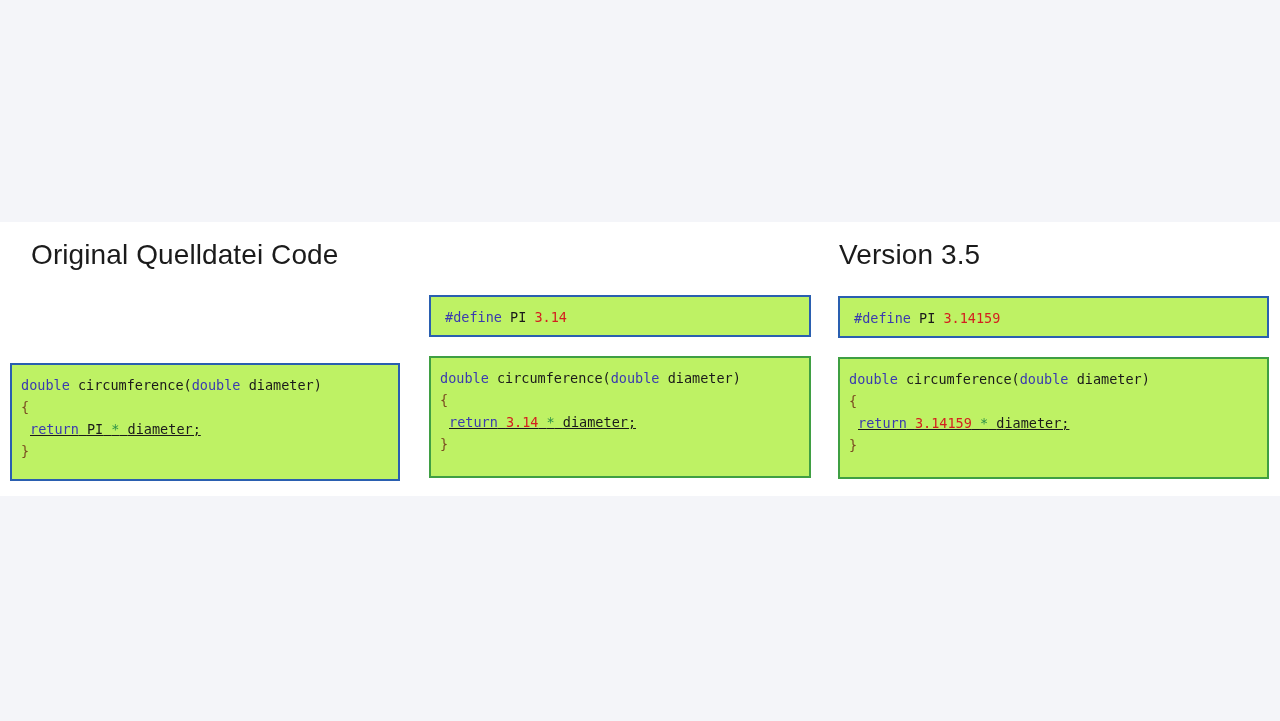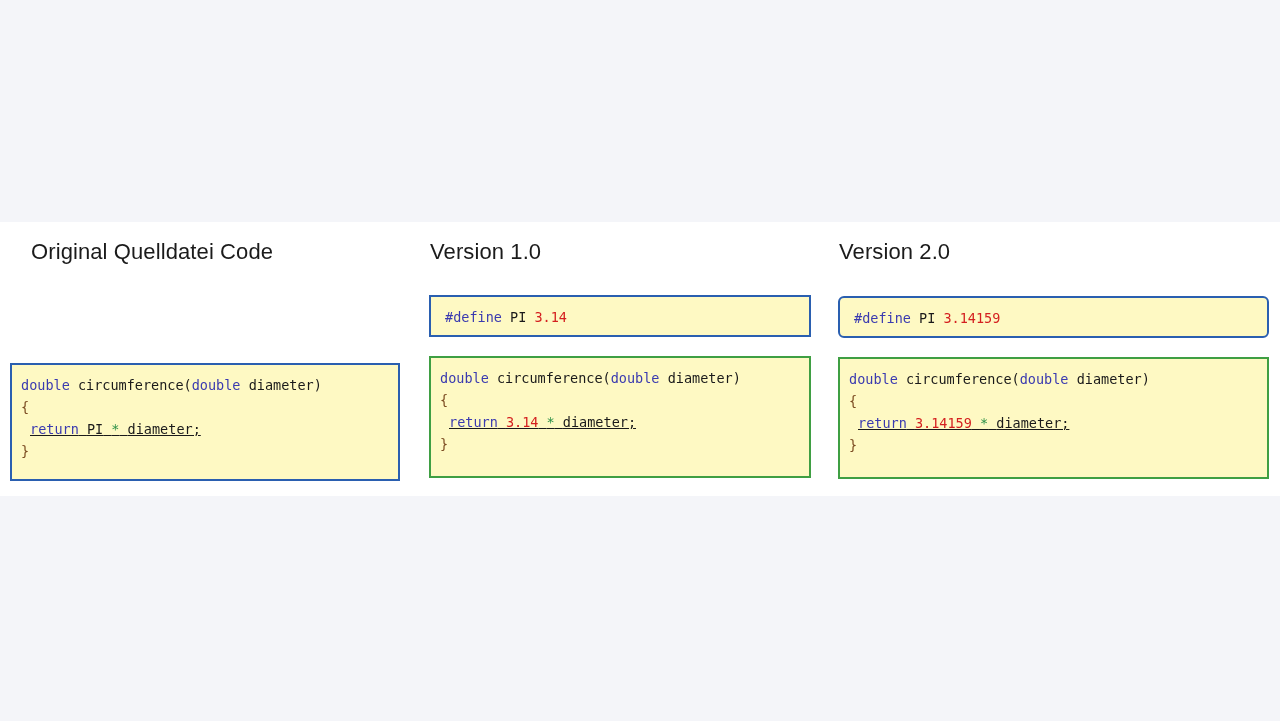--- a/index.html
+++ b/index.html
@@ -42,34 +42,34 @@
   }
 
   .panel-0 { left: 10px;  width: 390px; }
   .panel-1 { left: 429px; width: 382px; }
   .panel-2 { left: 838px; width: 431px; }
 
   .panel-heading {
     position: absolute;
     top: 17px;
     left: 0;
-    font-size: 22px;
+    font-size: 28px;
     font-weight: 400;
     color: #1b1b1b;
     letter-spacing: 0.1px;
     white-space: nowrap;
   }
   .panel-0 .panel-heading { left: 21px; }
   .panel-1 .panel-heading { left: 1px; }
   .panel-2 .panel-heading { left: 1px; }
 
   
   .code-box {
     position: absolute;
-    background: #fef9c3;
+    background: #bef264;
     border: 2px solid #2a5fb0;
     font-family: "DejaVu Sans Mono", "Liberation Mono", monospace;
     font-size: 13.5px;
     line-height: 22px;
     color: #1a1a1a;
     white-space: pre;
     overflow: hidden;
   }
 
   .code-box.blue  { border-color: #2a5fb0; }
@@ -110,23 +110,22 @@
 </head>
 <body style="background: rgb(244, 245, 249);">
 
 <div id="content-band" style="background: rgb(255, 255, 255);">
   <div id="panels">
       <div class="panel panel-0">
         <div class="panel-heading">Original Quelldatei Code</div>
         <div class="code-box func-box blue" style="border-color: rgb(42, 95, 176);"><span class="code-line"><span class="tok-kw">double</span><span class="tok-punct"> </span><span class="tok-ident">circumference</span><span class="tok-punct">(</span><span class="tok-kw">double</span><span class="tok-punct"> </span><span class="tok-ident">diameter</span><span class="tok-punct">)</span></span><span class="code-line"><span class="tok-brace">{</span></span><span class="code-line indent"><span class="tok-kw">return</span><span class="tok-punct"> </span><span class="tok-ident">PI</span><span class="tok-punct"> </span><span class="tok-op">*</span><span class="tok-punct"> </span><span class="tok-ident">diameter;</span></span><span class="code-line"><span class="tok-brace">}</span></span></div>
       </div>
       <div class="panel panel-1">
-        <div class="panel-heading">Version 1.0</div>
         <div class="code-box define-box blue" style="border-color: rgb(42, 95, 176);"><span class="code-line"><span class="tok-pre">#define</span><span class="tok-punct"> </span><span class="tok-ident">PI</span><span class="tok-punct"> </span><span class="tok-num">3.14</span></span></div>
         <div class="code-box func-box green" style="border-color: rgb(63, 159, 67);"><span class="code-line"><span class="tok-kw">double</span><span class="tok-punct"> </span><span class="tok-ident">circumference</span><span class="tok-punct">(</span><span class="tok-kw">double</span><span class="tok-punct"> </span><span class="tok-ident">diameter</span><span class="tok-punct">)</span></span><span class="code-line"><span class="tok-brace">{</span></span><span class="code-line indent"><span class="tok-kw">return</span><span class="tok-punct"> </span><span class="tok-num">3.14</span><span class="tok-punct"> </span><span class="tok-op">*</span><span class="tok-punct"> </span><span class="tok-ident">diameter;</span></span><span class="code-line"><span class="tok-brace">}</span></span></div>
       </div>
       <div class="panel panel-2">
-        <div class="panel-heading">Version 2.0</div>
-        <div class="code-box define-box blue" style="border-color: rgb(42, 95, 176); border-radius: 6px;"><span class="code-line"><span class="tok-pre">#define</span><span class="tok-punct"> </span><span class="tok-ident">PI</span><span class="tok-punct"> </span><span class="tok-num">3.14159</span></span></div>
+        <div class="panel-heading">Version 3.5</div>
+        <div class="code-box define-box blue" style="border-color: rgb(42, 95, 176);"><span class="code-line"><span class="tok-pre">#define</span><span class="tok-punct"> </span><span class="tok-ident">PI</span><span class="tok-punct"> </span><span class="tok-num">3.14159</span></span></div>
         <div class="code-box func-box green" style="border-color: rgb(63, 159, 67);"><span class="code-line"><span class="tok-kw">double</span><span class="tok-punct"> </span><span class="tok-ident">circumference</span><span class="tok-punct">(</span><span class="tok-kw">double</span><span class="tok-punct"> </span><span class="tok-ident">diameter</span><span class="tok-punct">)</span></span><span class="code-line"><span class="tok-brace">{</span></span><span class="code-line indent"><span class="tok-kw">return</span><span class="tok-punct"> </span><span class="tok-num">3.14159</span><span class="tok-punct"> </span><span class="tok-op">*</span><span class="tok-punct"> </span><span class="tok-ident">diameter;</span></span><span class="code-line"><span class="tok-brace">}</span></span></div>
       </div>
     </div>
 </div>
 
 </body></html>

